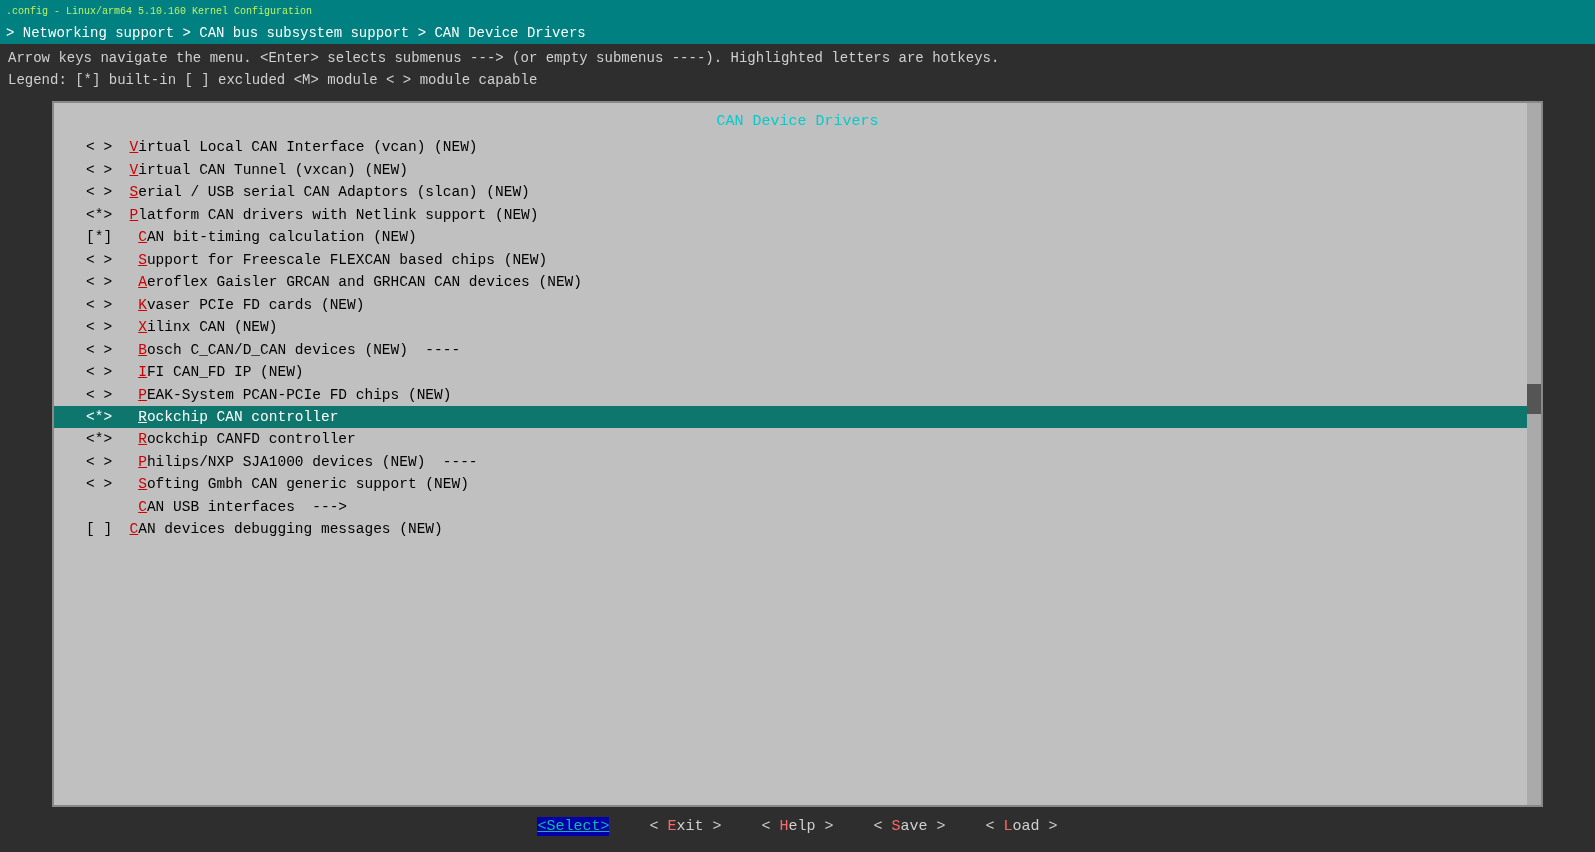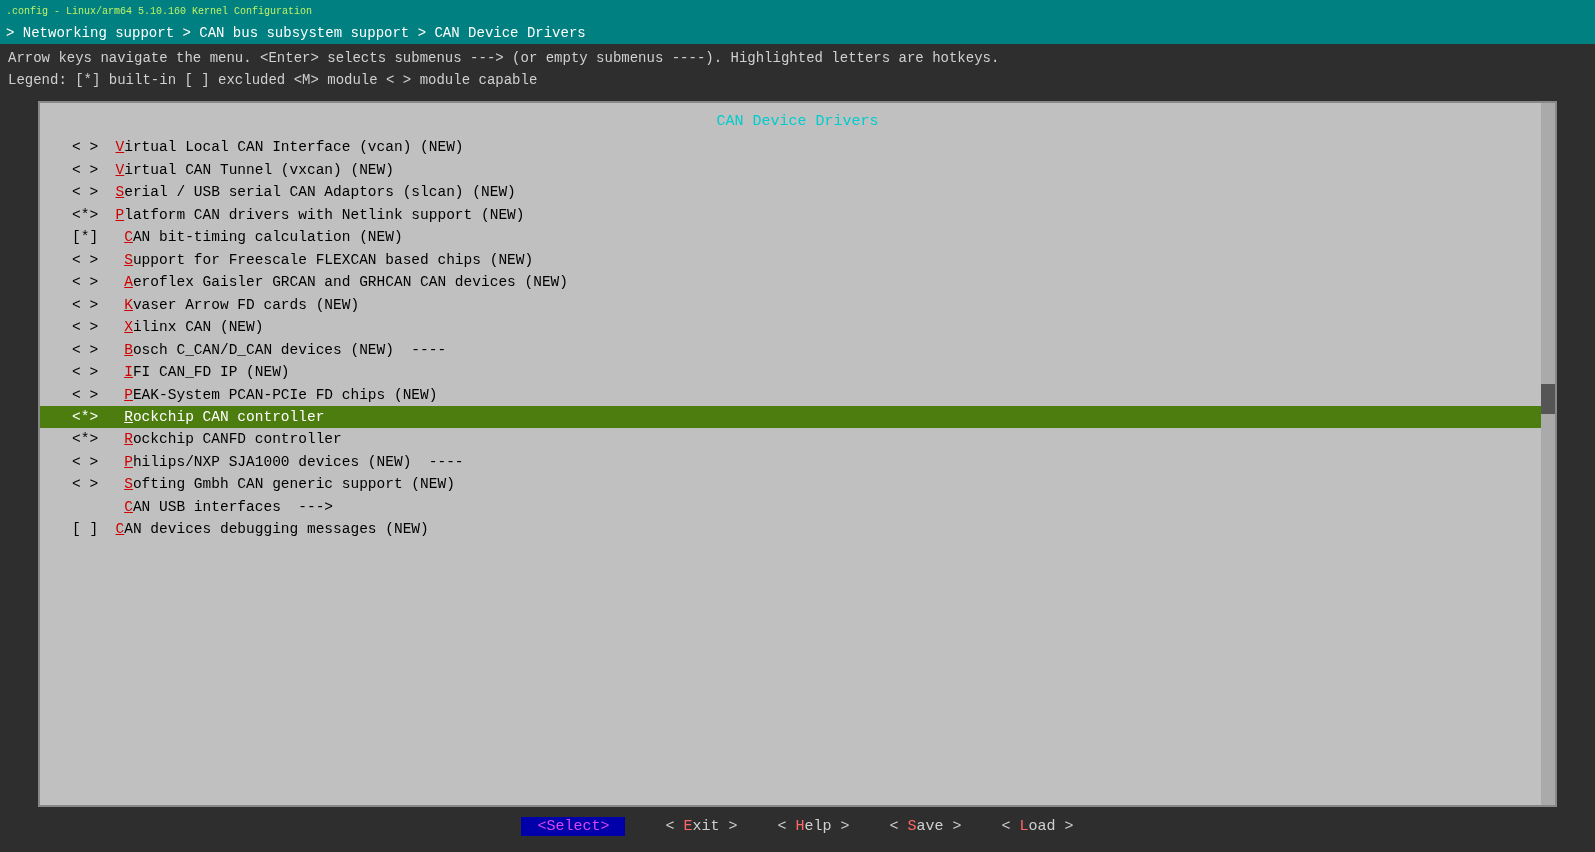--- a/index.html
+++ b/index.html
@@ -29,61 +29,62 @@
       color: #d0d0d0;
       font-size: 14px;
       line-height: 1.55;
       margin-bottom: 6px;
       padding: 4px 0;
     }
     .menu-box {
       border: 2px solid #888;
       background: #c0c0c0;
       flex: 1;
-      margin: 0 30px;
+      margin: 0 44px;
       padding: 10px 0;
       overflow: hidden;
       position: relative;
     }
     .menu-title {
       text-align: center;
       color: #00cccc;
       background: #c0c0c0;
       font-size: 15px;
       margin-bottom: 6px;
     }
     .menu-item {
       color: #000000;
       white-space: pre;
       line-height: 1.55;
       padding: 0 32px;
       font-size: 14.5px;
     }
     .menu-item.selected {
-      background: #4d7c0f;
+      background: #0f766e;
       color: #ffffff;
     }
     .bottom-buttons {
       display: flex;
       justify-content: center;
       align-items: center;
       gap: 40px;
       padding: 10px 0 8px 0;
       background: #2e2e2e;
     }
     .btn {
       color: #d0d0d0;
       font-family: 'Courier New', Courier, monospace;
       font-size: 15px;
       cursor: pointer;
     }
     .btn.active {
       background: #0000aa;
-      color: #d946ef;
-      padding: 1px 16px;
+      color: #14b8a6;
+      padding: 1px 0;
+      text-decoration: underline;
     }
     .btn .btn-hotkey {
       color: #ff6666;
     }
     .scrollbar {
       position: absolute;
       right: 0;
       top: 0;
       width: 14px;
       height: 100%;
@@ -144,21 +145,21 @@
       <div class="menu-title">CAN Device Drivers</div>
 
       <div id="menu-items-container">
           <div class="menu-item"><span>&lt; &gt;  </span><span style="color: rgb(204, 0, 0); text-decoration: underline;">V</span><span>irtual Local CAN Interface (vcan) (NEW)</span></div>
           <div class="menu-item"><span>&lt; &gt;  </span><span style="color: rgb(204, 0, 0); text-decoration: underline;">V</span><span>irtual CAN Tunnel (vxcan) (NEW)</span></div>
           <div class="menu-item"><span>&lt; &gt;  </span><span style="color: rgb(204, 0, 0); text-decoration: underline;">S</span><span>erial / USB serial CAN Adaptors (slcan) (NEW)</span></div>
           <div class="menu-item"><span>&lt;*&gt;  </span><span style="color: rgb(204, 0, 0); text-decoration: underline;">P</span><span>latform CAN drivers with Netlink support (NEW)</span></div>
           <div class="menu-item"><span>[*]   </span><span style="color: rgb(204, 0, 0); text-decoration: underline;">C</span><span>AN bit-timing calculation (NEW)</span></div>
           <div class="menu-item"><span>&lt; &gt;   </span><span style="color: rgb(204, 0, 0); text-decoration: underline;">S</span><span>upport for Freescale FLEXCAN based chips (NEW)</span></div>
           <div class="menu-item"><span>&lt; &gt;   </span><span style="color: rgb(204, 0, 0); text-decoration: underline;">A</span><span>eroflex Gaisler GRCAN and GRHCAN CAN devices (NEW)</span></div>
-          <div class="menu-item"><span>&lt; &gt;   </span><span style="color: rgb(204, 0, 0); text-decoration: underline;">K</span><span>vaser Arrow FD cards (NEW)</span></div>
+          <div class="menu-item"><span>&lt; &gt;   </span><span style="color: rgb(204, 0, 0); text-decoration: underline;">K</span><span>vaser PCIe FD cards (NEW)</span></div>
           <div class="menu-item"><span>&lt; &gt;   </span><span style="color: rgb(204, 0, 0); text-decoration: underline;">X</span><span>ilinx CAN (NEW)</span></div>
           <div class="menu-item"><span>&lt; &gt;   </span><span style="color: rgb(204, 0, 0); text-decoration: underline;">B</span><span>osch C_CAN/D_CAN devices (NEW)  ----</span></div>
           <div class="menu-item"><span>&lt; &gt;   </span><span style="color: rgb(204, 0, 0); text-decoration: underline;">I</span><span>FI CAN_FD IP (NEW)</span></div>
           <div class="menu-item"><span>&lt; &gt;   </span><span style="color: rgb(204, 0, 0); text-decoration: underline;">P</span><span>EAK-System PCAN-PCIe FD chips (NEW)</span></div>
           <div class="menu-item selected"><span>&lt;*&gt;   </span><span style="color: rgb(255, 255, 255); text-decoration: underline;">R</span><span>ockchip CAN controller</span></div>
           <div class="menu-item"><span>&lt;*&gt;   </span><span style="color: rgb(204, 0, 0); text-decoration: underline;">R</span><span>ockchip CANFD controller</span></div>
           <div class="menu-item"><span>&lt; &gt;   </span><span style="color: rgb(204, 0, 0); text-decoration: underline;">P</span><span>hilips/NXP SJA1000 devices (NEW)  ----</span></div>
           <div class="menu-item"><span>&lt; &gt;   </span><span style="color: rgb(204, 0, 0); text-decoration: underline;">S</span><span>ofting Gmbh CAN generic support (NEW)</span></div>
           <div class="menu-item"><span>      </span><span style="color: rgb(204, 0, 0); text-decoration: underline;">C</span><span>AN USB interfaces  ---&gt;</span></div>
           <div class="menu-item"><span>[ ]  </span><span style="color: rgb(204, 0, 0); text-decoration: underline;">C</span><span>AN devices debugging messages (NEW)</span></div>

